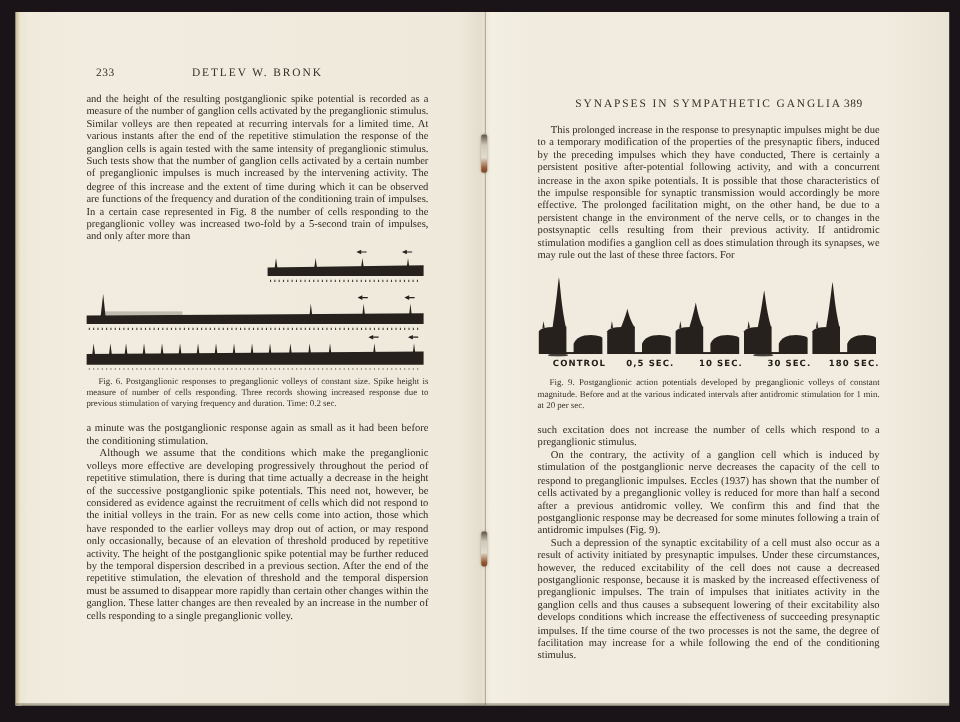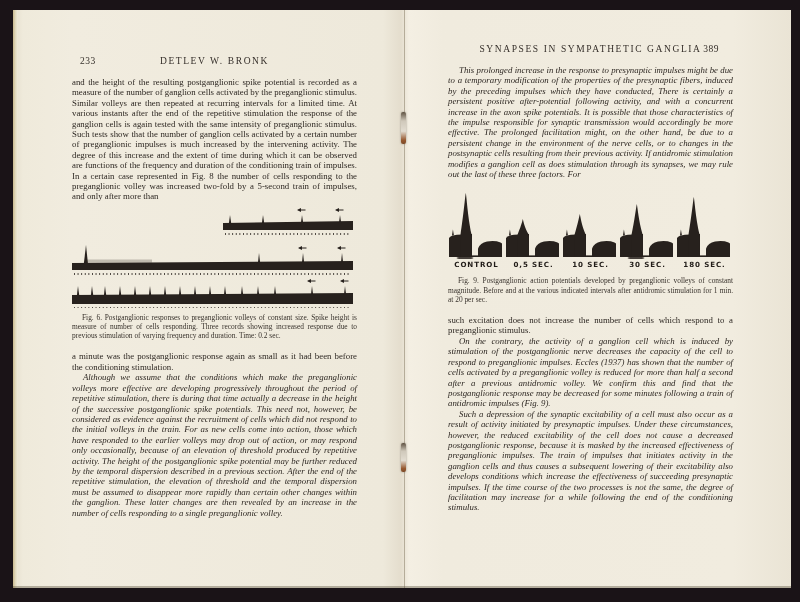--- a/index.html
+++ b/index.html
@@ -14,39 +14,39 @@
           background:linear-gradient(90deg,#c9ba8e,#e4dcc2 55%,#efeadb);}
   .gutter-line{position:absolute;left:391px;top:0;bottom:0;width:1px;background:#b5ac99;}
   .staple{position:absolute;left:388px;width:5px;border-radius:2px;
           background:linear-gradient(180deg,#5f5242 0%,#cfc8ba 28%,#e2dcd0 60%,#96582f 88%,#7c4a28 100%);
           box-shadow:0 0 2px rgba(60,50,40,.5);}
   .staple-top{top:102px;height:32px;}
   .staple-bottom{top:433px;height:29px;}
 
   .page{position:absolute;top:0;height:578px;box-sizing:border-box;color:#2d2723;}
   .page-left{left:0;width:391px;padding:46px 47px 0 59px;}
-  .page-right{left:391px;width:387px;padding:34px 58px 0 44px;}
+  .page-right{left:391px;width:387px;padding:72px 58px 0 44px;}
 
   .page-header{position:relative;height:13px;margin-bottom:8px;font-size:9.5px;
           letter-spacing:1.6px;color:#352f2a;white-space:nowrap;}
   .running-head{display:block;text-align:center;}
   .page-num{position:absolute;top:0;letter-spacing:.5px;}
   .page-num.pn-left{left:8px;}
   .page-num.pn-right{right:14px;}
 
   .body-text{margin:0;font-size:8.8px;line-height:10.4px;text-align:justify;color:#2d2722;}
-  .body-text.indent{text-indent:11px;font-style:italic;}
+  .body-text.indent{text-indent:11px;}
   .after-fig{margin-top:11px;}
 
   .figure{position:relative;}
   .fig8{margin:6px 0 5px;height:100px;}
   .fig9{margin:8px 0 0;height:72px;display:flex;justify-content:space-between;}
   .fig9-labels{display:flex;margin:1px 0 7px;font-family:"DejaVu Sans",sans-serif;
           font-weight:bold;font-size:7.1px;letter-spacing:.9px;color:#211c18;}
-  .fig9-labels span{flex:1;text-align:center;white-space:nowrap;}
+  .fig9-labels span{flex:1;text-align:right;white-space:nowrap;}
   .caption{margin:0;font-size:7.4px;line-height:9.2px;text-align:justify;
           color:#38322c;text-indent:10px;}
 </style>
 </head>
 <body>
 
 <div class="stage">
   <div class="spread">
     <div class="page-edge-left"></div>
 

